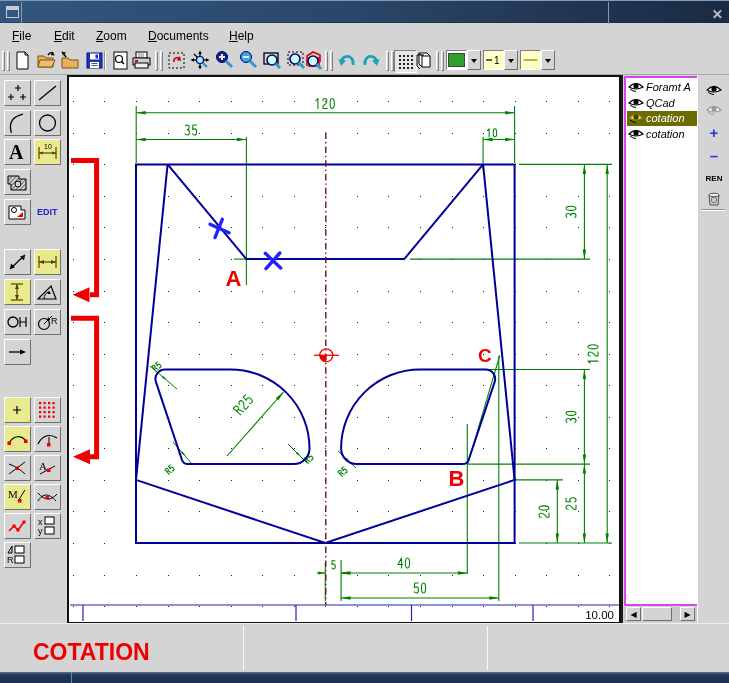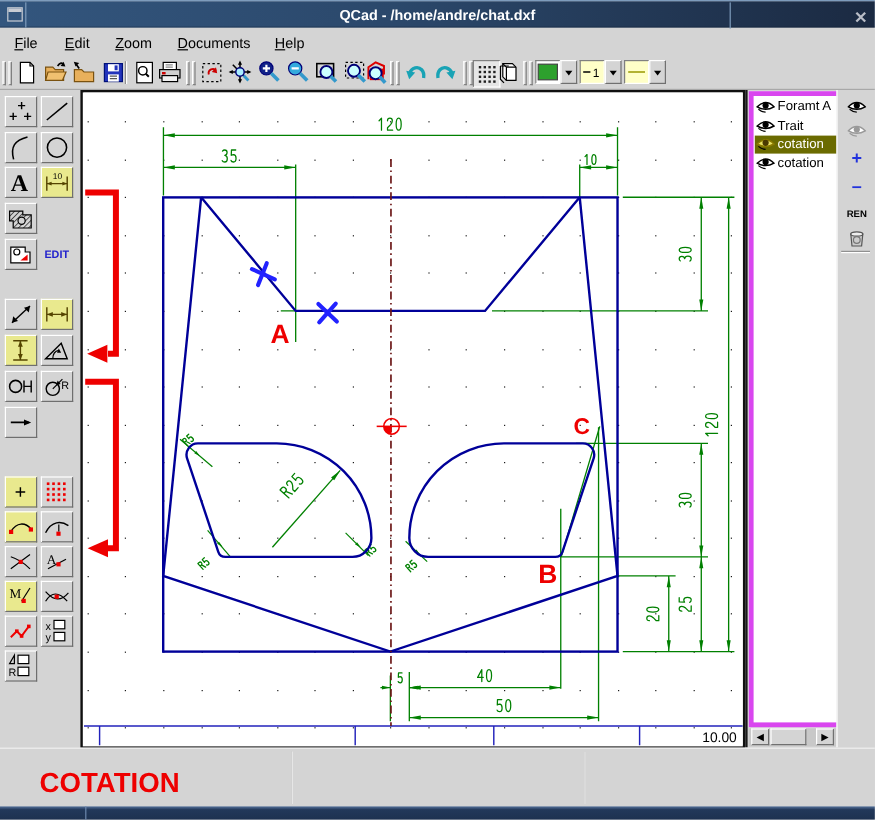--- a/index.html
+++ b/index.html
@@ -44,21 +44,21 @@
 .pbtn { position:absolute; width:27px; height:26px; background:#d4d4d4;
   border:1px solid; border-color:#ffffff #6f6f6f #6f6f6f #ffffff; }
 .pbtn.yel { background:#e9e98e; }
 
 #cframe { left:67px; top:75px; width:554px; height:549px; background:#101010; }
 #canvas { position:absolute; left:2px; top:2px; width:550px; height:545px; background:#fff; }
 
 #lpanel { left:621px; top:75px; width:76px; height:548px; background:#d4d4d4;
   border-left:2px solid #1a1a1a; }
 #llist { position:absolute; left:1px; top:1px; width:93px; height:530px; background:#fff;
-  border:4px solid #d946ef; font-size:11px; }
+  border:2px solid #d946ef; font-size:11px;font-style:italic; }
 .lrow { position:absolute; left:1px; height:15px; width:71px; color:#000; white-space:nowrap; overflow:hidden; }
 .lrow .nm { position:absolute; left:19px; top:1px; }
 #lscroll { position:absolute; left:1px; top:532px; width:73px; height:15px; background:#c8c8c8; }
 .sbtn { position:absolute; top:0px; width:15px; height:14px; background:#d4d4d4;
   border:1px solid; border-color:#fff #707070 #707070 #fff; font-size:8px; text-align:center; line-height:13px;}
 #minibar { left:697px; top:75px; width:32px; height:548px; background:#d4d4d4;
   border-left:1px solid #fff; }
 #minibar .it { position:absolute; left:4px; width:24px; text-align:center; }
 
 #status { left:0; top:623px; width:729px; height:49px; background:#d4d4d4;
@@ -68,21 +68,20 @@
 
 #bstrip { left:0; top:672px; width:729px; height:11px;
   background:linear-gradient(180deg,#54719a 0%,#22385a 25%,#1d3150 100%); }
 #bstrip .seg { position:absolute; left:71px; top:0; width:1px; height:11px; background:#6c87ac; }
 </style></head>
 <body>
 <div class="abs" id="title">
   <div id="mbtn">
       <div class="ic"></div>
     </div>
-  <div class="txt">QCad - /home/andre/chat.dxf</div>
   <div id="xbtn">
       <div class="x">✕</div>
     </div>
 </div>
 <div class="abs" id="menubar">
   <span style="left:12px"><u>F</u>ile</span>
   <span style="left:54px"><u>E</u>dit</span>
   <span style="left:96px"><u>Z</u>oom</span>
   <span style="left:148px"><u>D</u>ocuments</span>
   <span style="left:229px"><u>H</u>elp</span>
@@ -885,21 +884,21 @@
           <path d="M2,8 Q5,10.5 8,10.5" fill="none" stroke="#000"></path>
         </svg>
         <span class="nm">Foramt A</span>
       </div>
 <div class="lrow" style="top:17.5px">
         <svg width="16" height="12" viewBox="0 0 16 12" style="position:absolute;left:1px;top:1px">
           <path d="M1,6 Q8,-1 15,6 Q8,10 1,6 Z" fill="#fff" stroke="#000" stroke-width="1.2"></path>
           <circle cx="8" cy="5" r="2.6" fill="#000"></circle>
           <path d="M2,8 Q5,10.5 8,10.5" fill="none" stroke="#000"></path>
         </svg>
-        <span class="nm">Trait</span>
+        <span class="nm">QCad</span>
       </div>
 <div class="lrow" style="top:33px;background:#6b6b00;color:#fff">
         <svg width="16" height="12" viewBox="0 0 16 12" style="position:absolute;left:1px;top:1px">
           <path d="M1,6 Q8,-1 15,6 Q8,10 1,6 Z" fill="#e8e162" stroke="#8a7a00" stroke-width="1.2"></path>
           <circle cx="8" cy="5" r="2.6" fill="#4a3a00"></circle>
           <path d="M2,8 Q5,10.5 8,10.5" fill="none" stroke="#000"></path>
         </svg>
         <span class="nm">cotation</span>
       </div>
 <div class="lrow" style="top:48.5px">

